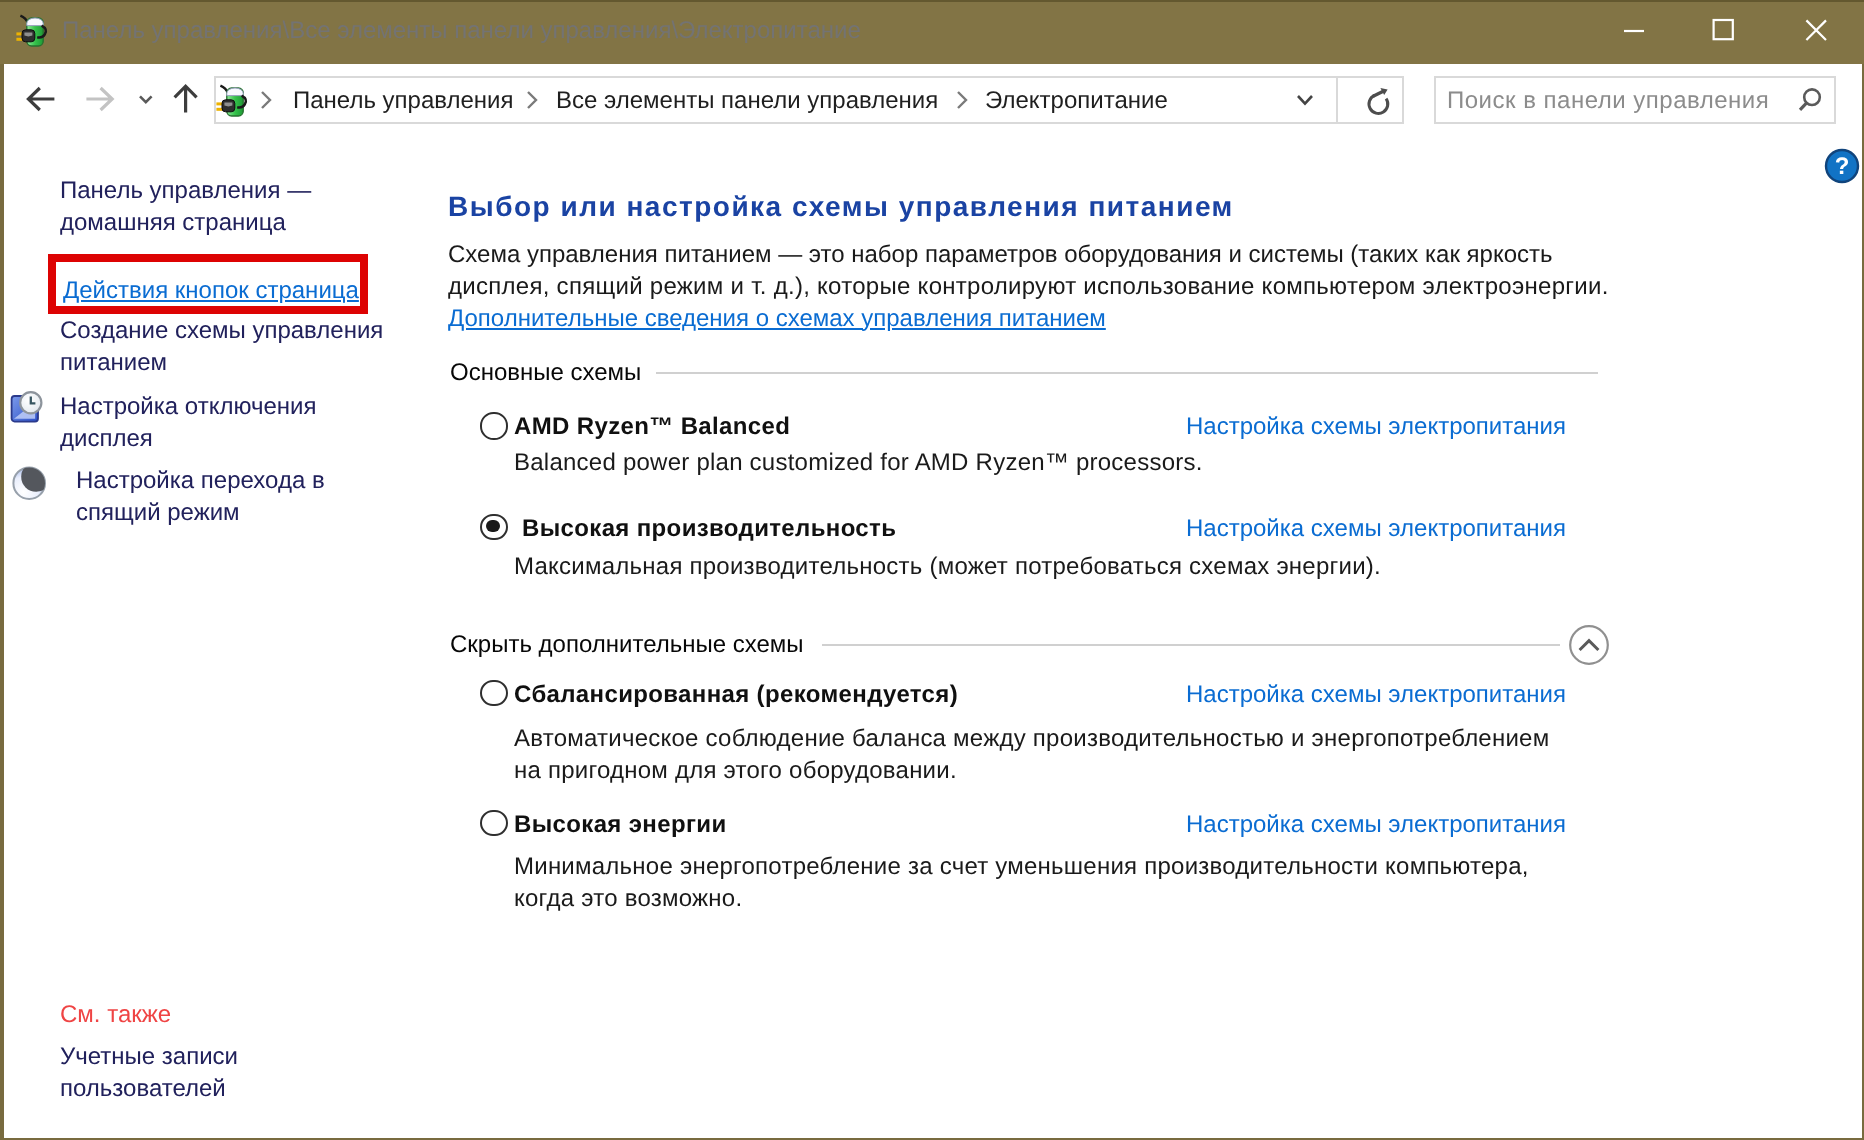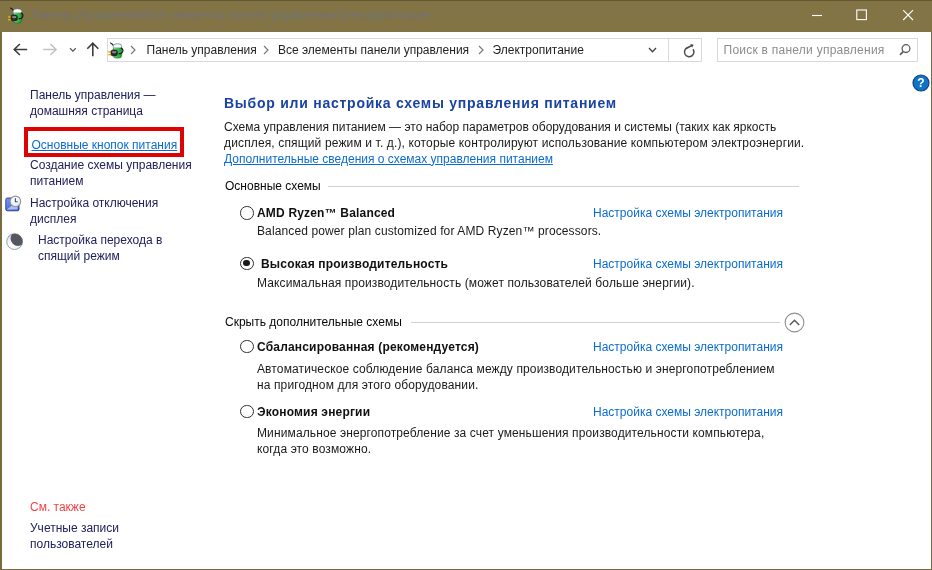--- a/index.html
+++ b/index.html
@@ -100,21 +100,21 @@
 
 <div class="box" style="left:717px;top:38px;width:201px;height:24px"></div>
 <div class="abs t12" style="left:723.5px;top:42px;color:#8c8c8c;letter-spacing:0.25px">Поиск в панели управления</div>
 <svg class="abs" style="left:897px;top:42px" width="16" height="16" viewBox="0 0 16 16">
   <circle cx="9" cy="6.6" r="3.9" fill="none" stroke="#5a5a5a" stroke-width="1.3"></circle>
   <path d="M6.2 9.6 L3 12.9" stroke="#5a5a5a" stroke-width="1.6" fill="none"></path>
 </svg>
 
 <div class="abs t12 side" style="left:30px;top:87px;white-space:normal;width:175px">Панель управления —<br>домашняя страница</div>
 <div class="abs" style="left:23.5px;top:127px;width:160px;height:30px;border:4px solid #dd0303"></div>
-<a class="abs t12 blue ul" style="left:31.5px;top:136.8px" href="#">Основные кнопок питания</a>
+<a class="abs t12 blue ul" style="left:31.5px;top:136.8px" href="#">Действия кнопок страница</a>
 <div class="abs t12 side" style="left:30px;top:157.2px">Создание схемы управления<br>питанием</div>
 <div class="abs t12 side" style="left:30px;top:195px">Настройка отключения<br>дисплея</div>
 <div class="abs t12 side" style="left:38px;top:232.2px">Настройка перехода в<br>спящий режим</div>
 
 <svg class="abs" style="left:5px;top:195px" width="18" height="18" viewBox="0 0 18 18">
   <defs>
     <linearGradient id="mon" x1="0" y1="0" x2="1" y2="1">
       <stop offset="0" stop-color="#7c9bea"></stop>
         <stop offset="1" stop-color="#2c50c8"></stop>
     </linearGradient>
@@ -158,36 +158,36 @@
 <div class="radio" style="left:240px;top:206px"></div>
 <div class="abs t12 bold lbl" style="left:257px;top:205.1px;color:#101010">AMD Ryzen™ Balanced</div>
 <a class="abs t12 blue lnk" style="left:593px;top:204.7px" href="#">Настройка схемы электропитания</a>
 <div class="abs t12 desc" style="left:257px;top:223.1px">Balanced power plan customized for AMD Ryzen™ processors.</div>
 
 <div class="radio" style="left:240px;top:256.6px">
     <div class="dot"></div>
   </div>
 <div class="abs t12 bold lbl" style="left:261px;top:255.8px;color:#101010">Высокая производительность</div>
 <a class="abs t12 blue lnk" style="left:593px;top:255.5px" href="#">Настройка схемы электропитания</a>
-<div class="abs t12 desc" style="left:257px;top:274.6px">Максимальная производительность (может пользователей больше энергии).</div>
+<div class="abs t12 desc" style="left:257px;top:274.6px">Максимальная производительность (может потребоваться схемах энергии).</div>
 
 <div class="abs t12" style="left:225px;top:313.8px;color:#070707">Скрыть дополнительные схемы</div>
 <div class="hline" style="left:411px;top:322px;width:369px"></div>
 <svg class="abs" style="left:784px;top:312px" width="21" height="21" viewBox="0 0 21 21">
   <circle cx="10.5" cy="10.5" r="9.4" fill="#fff" stroke="#909090" stroke-width="1.1"></circle>
   <path d="M5.8 13 L10.5 8.3 L15.2 13" stroke="#5a5a5a" stroke-width="1.5" fill="none"></path>
 </svg>
 
 <div class="radio" style="left:240px;top:339.6px"></div>
 <div class="abs t12 bold lbl" style="left:257px;top:339.2px;color:#101010">Сбалансированная (рекомендуется)</div>
 <a class="abs t12 blue lnk" style="left:593px;top:339.2px" href="#">Настройка схемы электропитания</a>
 <div class="abs t12 desc" style="left:257px;top:361.2px">Автоматическое соблюдение баланса между производительностью и энергопотреблением<br>на пригодном для этого оборудовании.</div>
 
 <div class="radio" style="left:240px;top:404.6px"></div>
-<div class="abs t12 bold lbl" style="left:257px;top:404.2px;color:#101010">Экономия энергии</div>
+<div class="abs t12 bold lbl" style="left:257px;top:404.2px;color:#101010">Высокая энергии</div>
 <a class="abs t12 blue lnk" style="left:593px;top:404.2px" href="#">Настройка схемы электропитания</a>
 <div class="abs t12 desc" style="left:257px;top:424.6px">Минимальное энергопотребление за счет уменьшения производительности компьютера,<br>когда это возможно.</div>
 
 <svg class="abs" style="left:912px;top:74px" width="18" height="18" viewBox="0 0 18 18">
   <circle cx="9" cy="9" r="8" fill="#1173c5" stroke="#10447c" stroke-width="1.2"></circle>
   <text x="9" y="13.2" font-family="Liberation Sans" font-size="12" font-weight="700" fill="#fff" text-anchor="middle">?</text>
 </svg>
 
 <div id="lborder"></div>
 <div id="rborder"></div>

